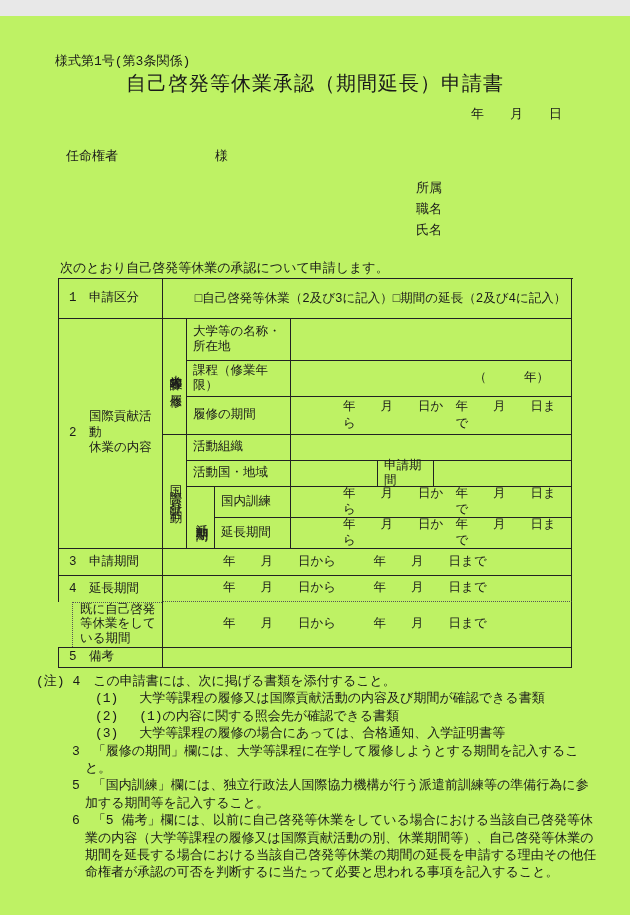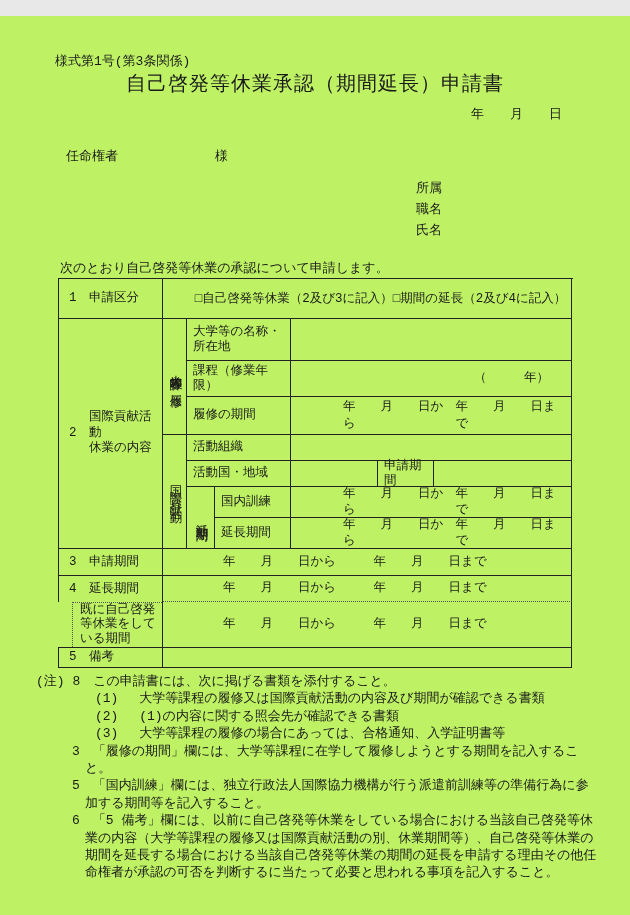--- a/index.html
+++ b/index.html
@@ -150,21 +150,21 @@
     <div class="c periodline" style="grid-area:11/2/12/8">年　　月　　日から　　　年　　月　　日まで</div>
 
     <div class="c col1 rowlabel" style="grid-area:12/1/13/2">
       <span class="num">5</span>
       <span>備考</span>
     </div>
     <div class="c blank" style="grid-area:12/2/13/8"></div>
   </div>
 
   <div class="notes">
-    <div class="note-lead">(注) 8　この申請書には、次に掲げる書類を添付すること。</div>
+    <div class="note-lead">(注) 4　この申請書には、次に掲げる書類を添付すること。</div>
     <div class="note-sub">(1)　 大学等課程の履修又は国際貢献活動の内容及び期間が確認できる書類</div>
     <div class="note-sub">(2)　 (1)の内容に関する照会先が確認できる書類</div>
     <div class="note-sub">(3)　 大学等課程の履修の場合にあっては、合格通知、入学証明書等</div>
     <div class="note-num">3　「履修の期間」欄には、大学等課程に在学して履修しようとする期間を記入すること。</div>
     <div class="note-num">5　「国内訓練」欄には、独立行政法人国際協力機構が行う派遣前訓練等の準備行為に参加する期間等を記入すること。</div>
     <div class="note-num">6　「5 備考」欄には、以前に自己啓発等休業をしている場合における当該自己啓発等休業の内容（大学等課程の履修又は国際貢献活動の別、休業期間等）、自己啓発等休業の期間を延長する場合における当該自己啓発等休業の期間の延長を申請する理由その他任命権者が承認の可否を判断するに当たって必要と思われる事項を記入すること。</div>
   </div>
 
 </div>
 

